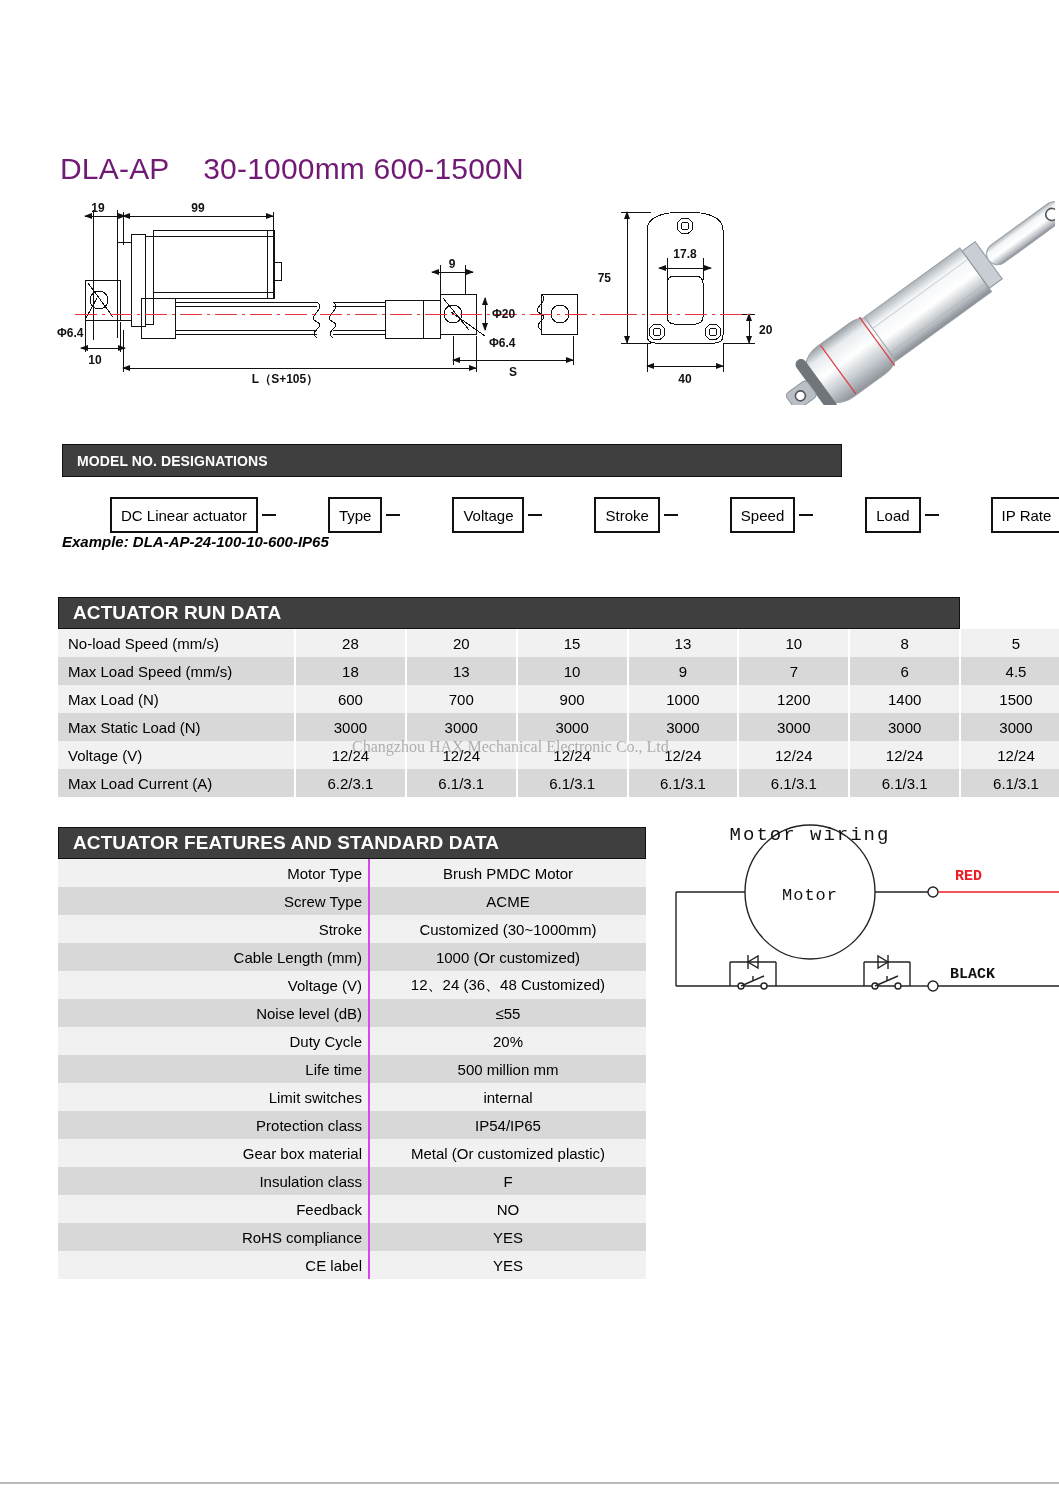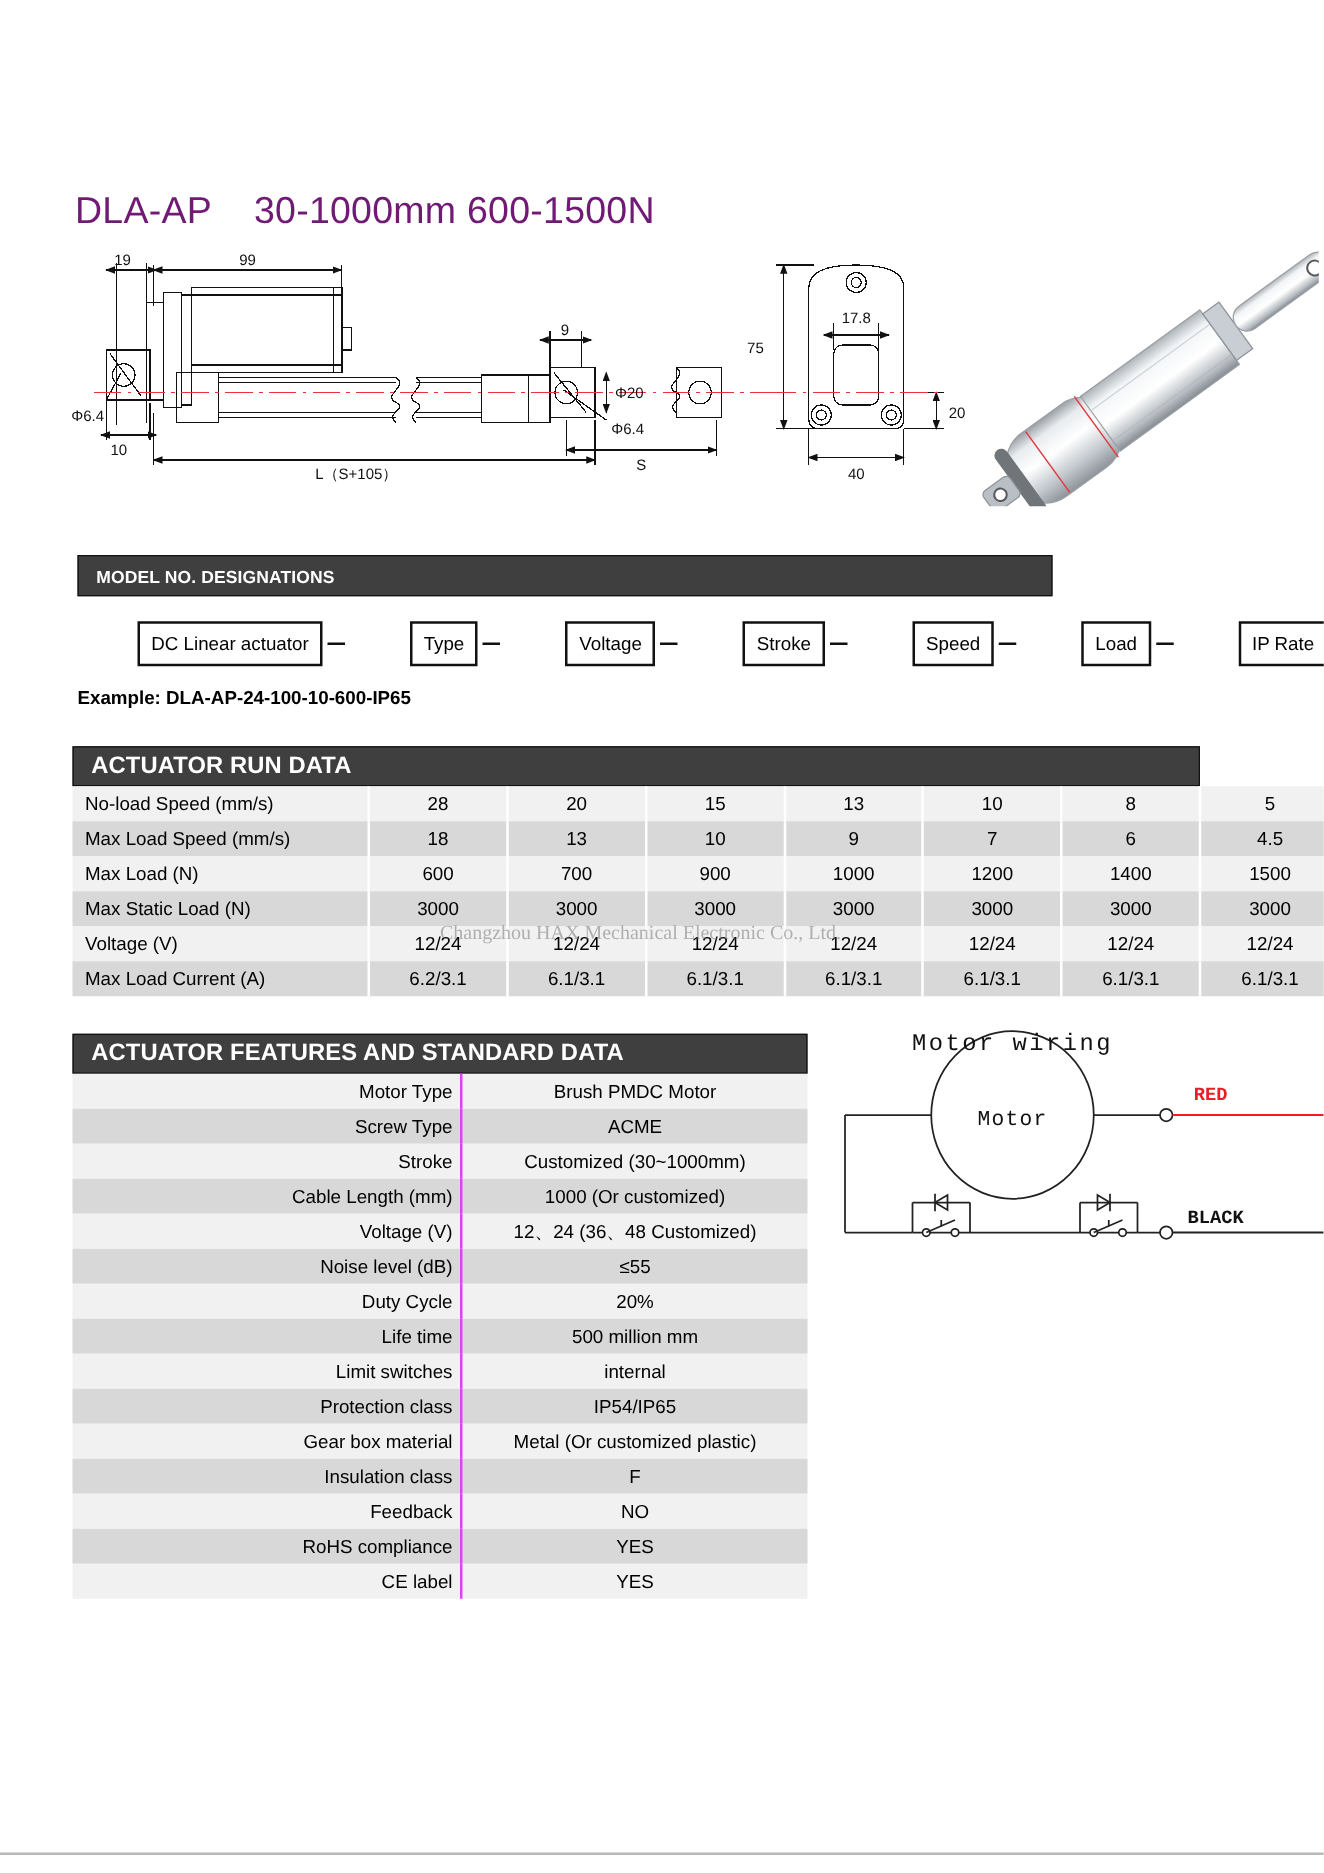--- a/index.html
+++ b/index.html
@@ -34,20 +34,21 @@
     color: #701a75;
   }
 
   
   #drawing {
     position: absolute;
     left: 55px;
     top: 190px;
     width: 1000px;
     height: 215px;
+    font-weight: bold;
   }
   #drawing svg { display:block; }
 
   
   .sec-bar {
     position: absolute;
     background: #3f3f3f;
     border: 1px solid #111;
     box-sizing: border-box;
     color: #fff;
@@ -86,24 +87,25 @@
   .desig-dash {
     width: 14px;
     height: 2px;
     background: #111;
     margin: 0 4px;
     flex: none;
   }
   #example {
     position: absolute;
     left: 62px;
-    top: 550px;
+    top: 533px;
     font-size: 15px;
     font-weight: 600;
     white-space: nowrap;
+    font-style: italic;
   }
 
   
   #run-table {
     position: absolute;
     left: 58px;
     top: 629px;
     width: 1013px;
     border-collapse: collapse;
     table-layout: fixed;

